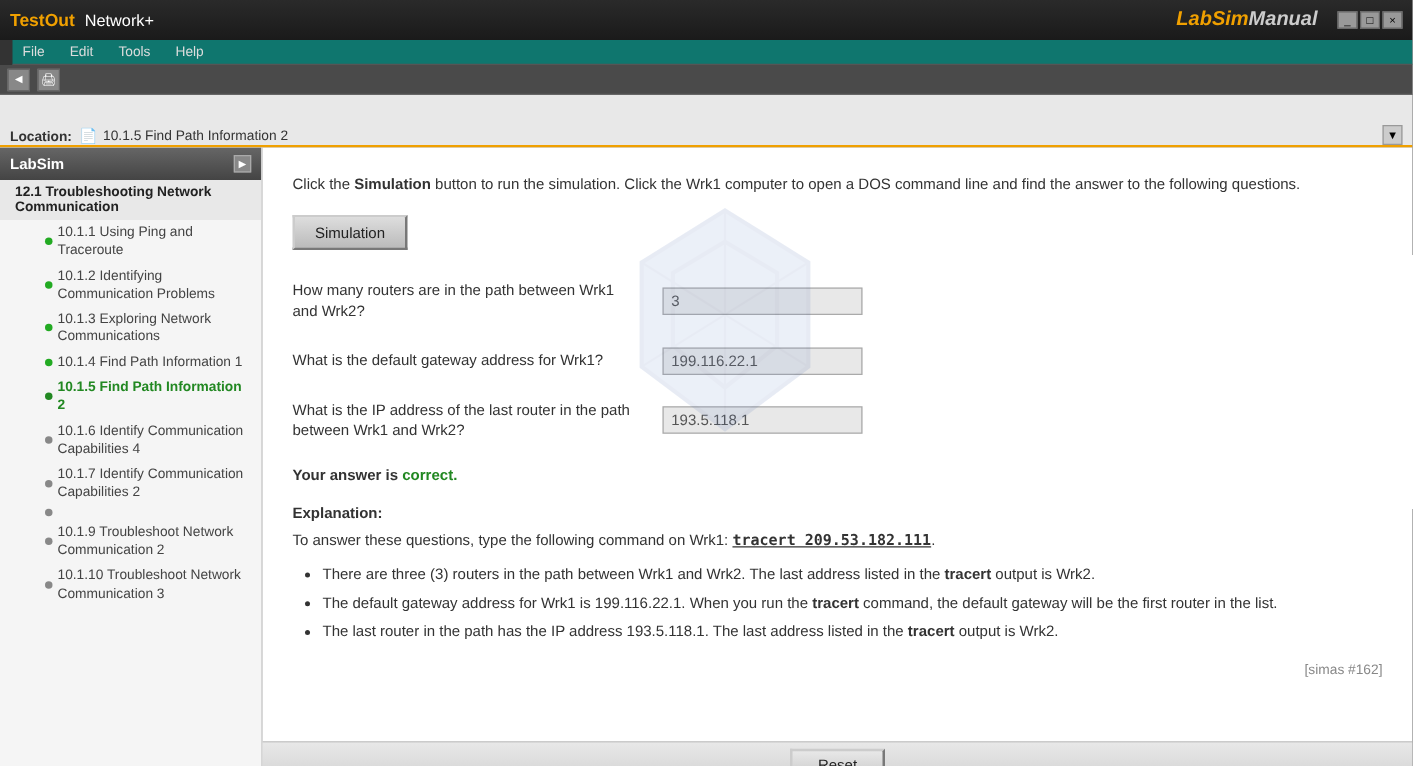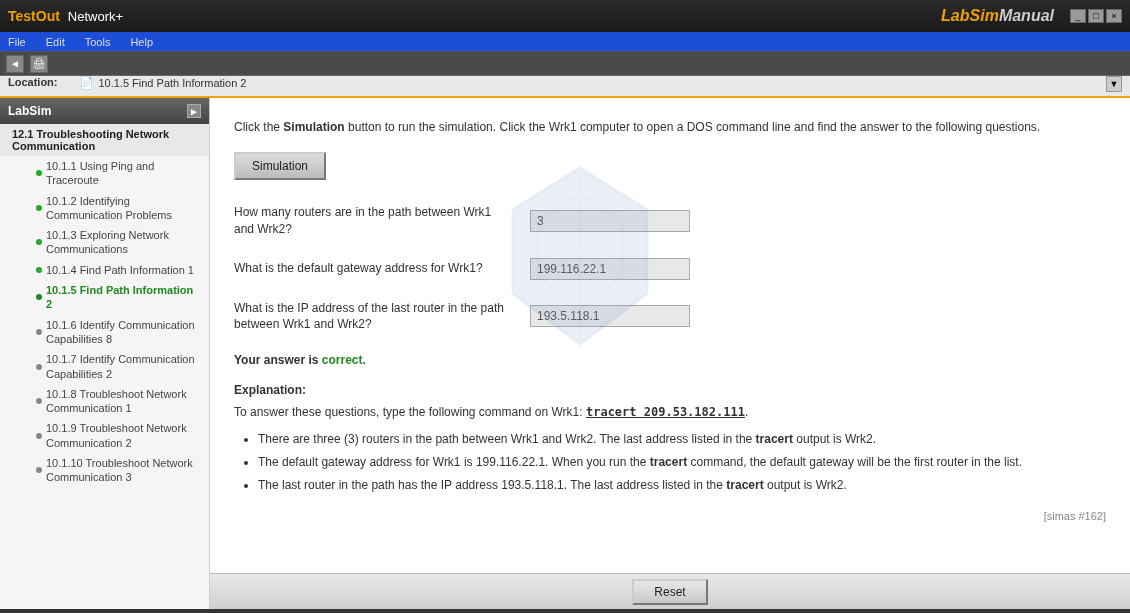--- a/index.html
+++ b/index.html
@@ -16,36 +16,36 @@
     .title-app { color: #fff; font-size: 13px; }
     .labsim-logo { color: #fff; font-size: 16px; font-style: italic; font-weight: bold; }
     .labsim-logo span { color: #f0a000; }
 
     
     .win-controls { display: flex; gap: 2px; }
     .win-btn { width: 16px; height: 14px; border: 1px solid #666; background: #999; font-size: 9px; display: flex; align-items: center; justify-content: center; cursor: pointer; }
 
     
     .menu-bar {
-      background: #1d4ed8; height: 20px; display: flex; align-items: center;
-      padding: 0 4px; gap: 12px; border-bottom: 1px solid #555;
+      background: #0f766e; height: 20px; display: flex; align-items: center;
+      padding: 0 4px; gap: 12px; border-bottom: 1px solid #555; margin-left: 10px;
     }
     .menu-item { color: #ddd; font-size: 11px; cursor: pointer; padding: 0 4px; }
 
     
     .toolbar {
       background: #4a4a4a; height: 24px; display: flex; align-items: center;
       padding: 0 6px; gap: 6px; border-bottom: 1px solid #666;
     }
     .toolbar-icon { width: 18px; height: 18px; background: #888; border: 1px solid #666; display: flex; align-items: center; justify-content: center; font-size: 10px; cursor: pointer; color: #fff; }
 
     
     .location-bar {
-      background: #e8e8e8; height: 22px; display: flex; align-items: flex-start;
-      padding: 0 8px; gap: 22px; border-bottom: 2px solid #f0a000;
+      background: #e8e8e8; height: 42px; display: flex; align-items: flex-end;
+      padding: 0 8px; gap: 6px; border-bottom: 2px solid #f0a000;
     }
     .location-label { font-size: 11px; color: #333; font-weight: bold; }
     .location-value { display: flex; align-items: center; gap: 4px; font-size: 11px; color: #333; flex: 1; }
     .location-icon { color: #f0a000; font-size: 12px; }
     .location-dropdown { width: 16px; height: 16px; background: #ccc; border: 1px solid #999; display: flex; align-items: center; justify-content: center; font-size: 9px; cursor: pointer; }
 
     
     .main-layout { display: flex; height: calc(613px - 102px); }
 
     
@@ -195,29 +195,28 @@
         <div class="sidebar-item green-dot">
           <span class="dot" style="background: rgb(34, 170, 34);"></span>
           <span>10.1.4 Find Path Information 1</span>
         </div>
         <div class="sidebar-item active green-dot">
           <span class="dot" style="background: rgb(34, 136, 34);"></span>
           <span>10.1.5 Find Path Information 2</span>
         </div>
         <div class="sidebar-item">
           <span class="dot"></span>
-          <span>10.1.6 Identify Communication Capabilities 8</span>
+          <span>10.1.6 Identify Communication Capabilities 4</span>
         </div>
         <div class="sidebar-item">
           <span class="dot"></span>
           <span>10.1.7 Identify Communication Capabilities 2</span>
         </div>
         <div class="sidebar-item">
           <span class="dot"></span>
-          <span>10.1.8 Troubleshoot Network Communication 1</span>
         </div>
         <div class="sidebar-item">
           <span class="dot"></span>
           <span>10.1.9 Troubleshoot Network Communication 2</span>
         </div>
         <div class="sidebar-item">
           <span class="dot"></span>
           <span>10.1.10 Troubleshoot Network Communication 3</span>
         </div>
       </div>

